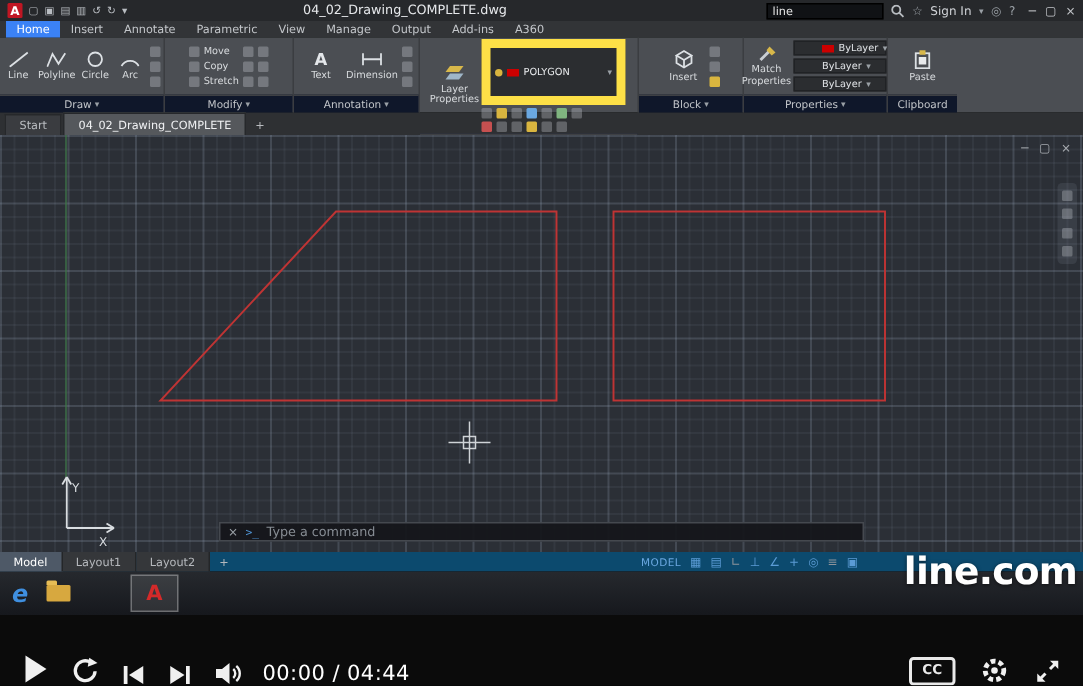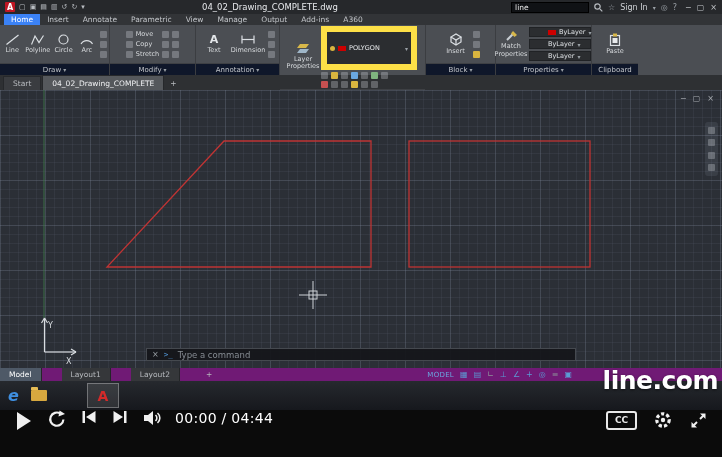--- a/index.html
+++ b/index.html
@@ -71,21 +71,21 @@
           background:rgba(20,22,26,.93);border:1px solid #45494f;display:flex;align-items:center;
           gap:5px;padding:0 5px;font-size:8.5px;color:#868c93;box-sizing:border-box;}
   .cmd-x{color:#9aa0a6;font-size:8px;}
   .cmd-prompt{color:#4f94d4;font-size:7.5px;font-family:"DejaVu Sans Mono",monospace;}
   .vpctl{position:absolute;top:4px;right:8px;display:flex;gap:7px;color:#a7abb0;font-size:8px;}
   .navbar{position:absolute;top:32px;right:4px;width:13px;height:54px;
           background:rgba(190,200,212,.10);border-radius:3px;display:flex;flex-direction:column;
           align-items:center;justify-content:space-evenly;}
   .navbar .mi{width:7px;height:7px;}
   
-  .lrow{height:13px;background:#701a75;display:flex;align-items:stretch;font-size:7.5px;color:#b6b9bd;gap:20px;}
+  .lrow{height:13px;background:#0c4a6e;display:flex;align-items:stretch;font-size:7.5px;color:#b6b9bd;}
   .ltab{padding:0 9px;display:flex;align-items:center;background:#35373a;border-right:1px solid #242628;}
   .ltab.active{background:#4e5967;color:#fff;}
   .ltab-add{padding:0 6px;display:flex;align-items:center;}
   .sicons{margin-left:auto;display:flex;align-items:center;gap:6px;padding-right:150px;
           color:#5b9bd5;font-size:8px;}
   .modellbl{font-size:7px;color:#6aa7e0;letter-spacing:.3px;}
   .sic{line-height:1;}
   .sic.dim{color:#8e939a;}
   
   .taskbar{height:29px;background:linear-gradient(#26292e,#16181d);display:flex;align-items:center;
@@ -94,21 +94,21 @@
   .tb-folder{width:16px;height:11px;background:#d7a83f;border-radius:1px;position:relative;}
   .tb-folder::before{content:"";position:absolute;top:-3px;left:0;width:7px;height:3px;
                      background:#e6bc55;border-radius:1px 1px 0 0;}
   .tb-acad{width:30px;height:23px;margin-left:28px;background:rgba(255,255,255,.10);
            border:1px solid rgba(255,255,255,.30);display:flex;align-items:center;justify-content:center;}
   .tb-acad span{color:#d42a2a;font-weight:bold;font-size:14px;line-height:1;}
   
   .watermark{position:absolute;top:366px;right:4px;z-index:50;color:#fff;font-size:25px;
              font-weight:bold;letter-spacing:-.5px;text-shadow:0 1px 3px rgba(0,0,0,.6);}
   
-  .player{height:47px;background:#0b0b0b;display:flex;align-items:flex-start;padding:0 14px;}
+  .player{height:47px;background:#0b0b0b;display:flex;align-items:flex-end;padding:0 14px;}
   .pbtn{display:flex;align-items:center;justify-content:center;background:none;border:none;
         padding:0;margin-right:15px;cursor:pointer;}
   .pbtn svg{display:block;}
   .ptime{color:#fff;font-size:14px;margin-left:12px;letter-spacing:.3px;white-space:nowrap;}
   .pright{margin-left:auto;display:flex;align-items:center;gap:16px;}
   .cc{min-width:23px;height:15px;border:2px solid #e9e9e9;border-radius:3px;color:#e9e9e9;
       font-size:9px;font-weight:bold;display:flex;align-items:center;justify-content:center;padding:0 2px;}
   .icg{stroke:#dce0e4;stroke-width:1.2;fill:none;}
 </style>
 </head>

